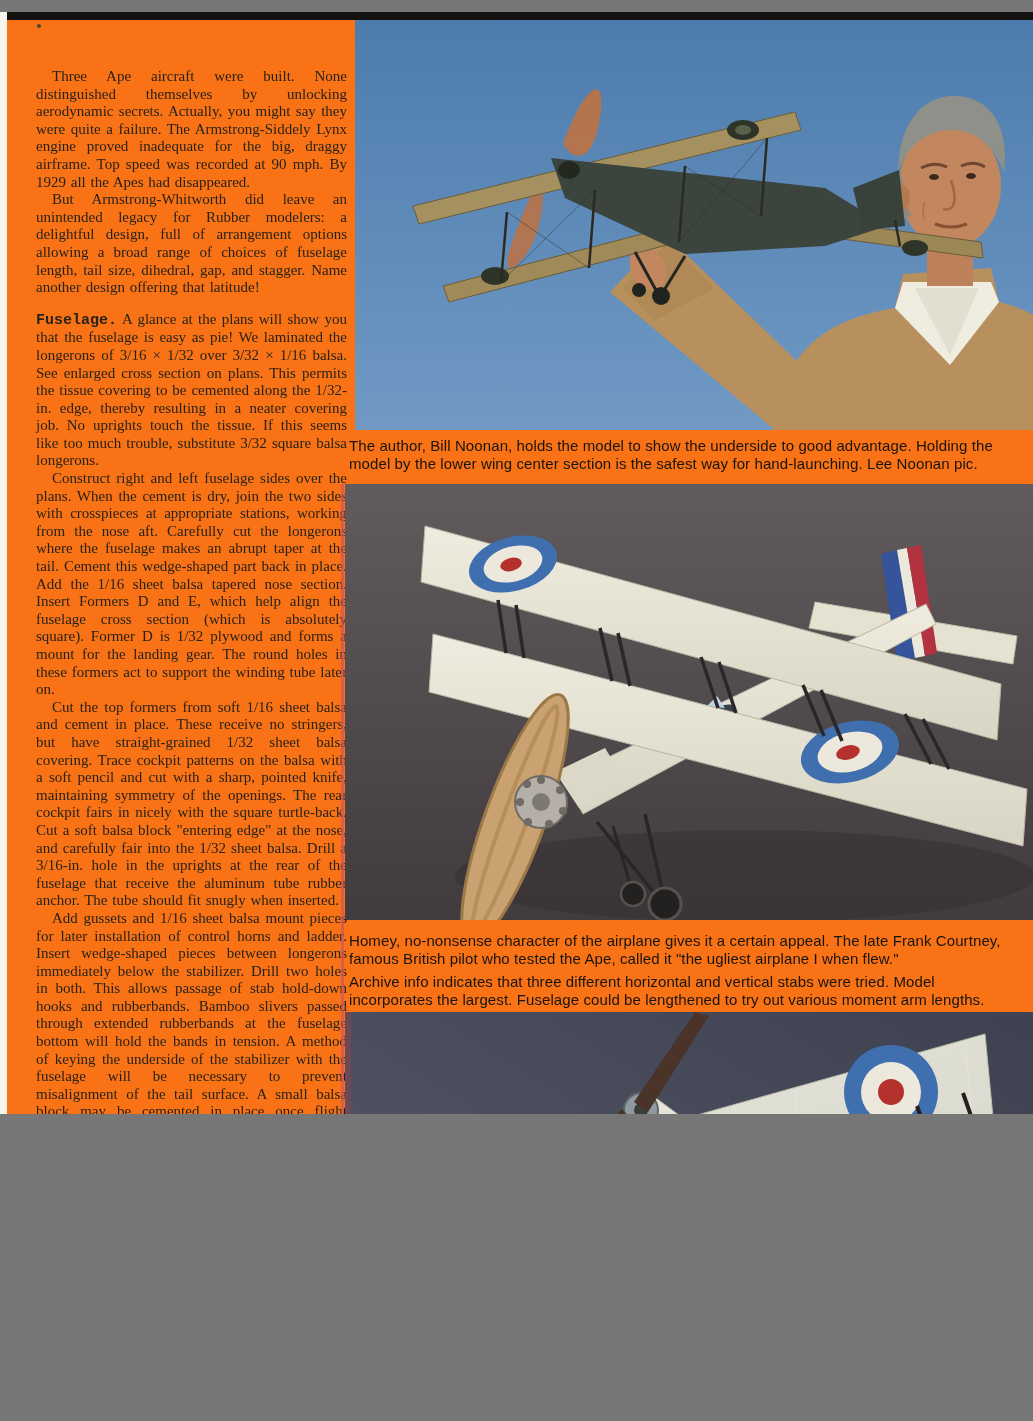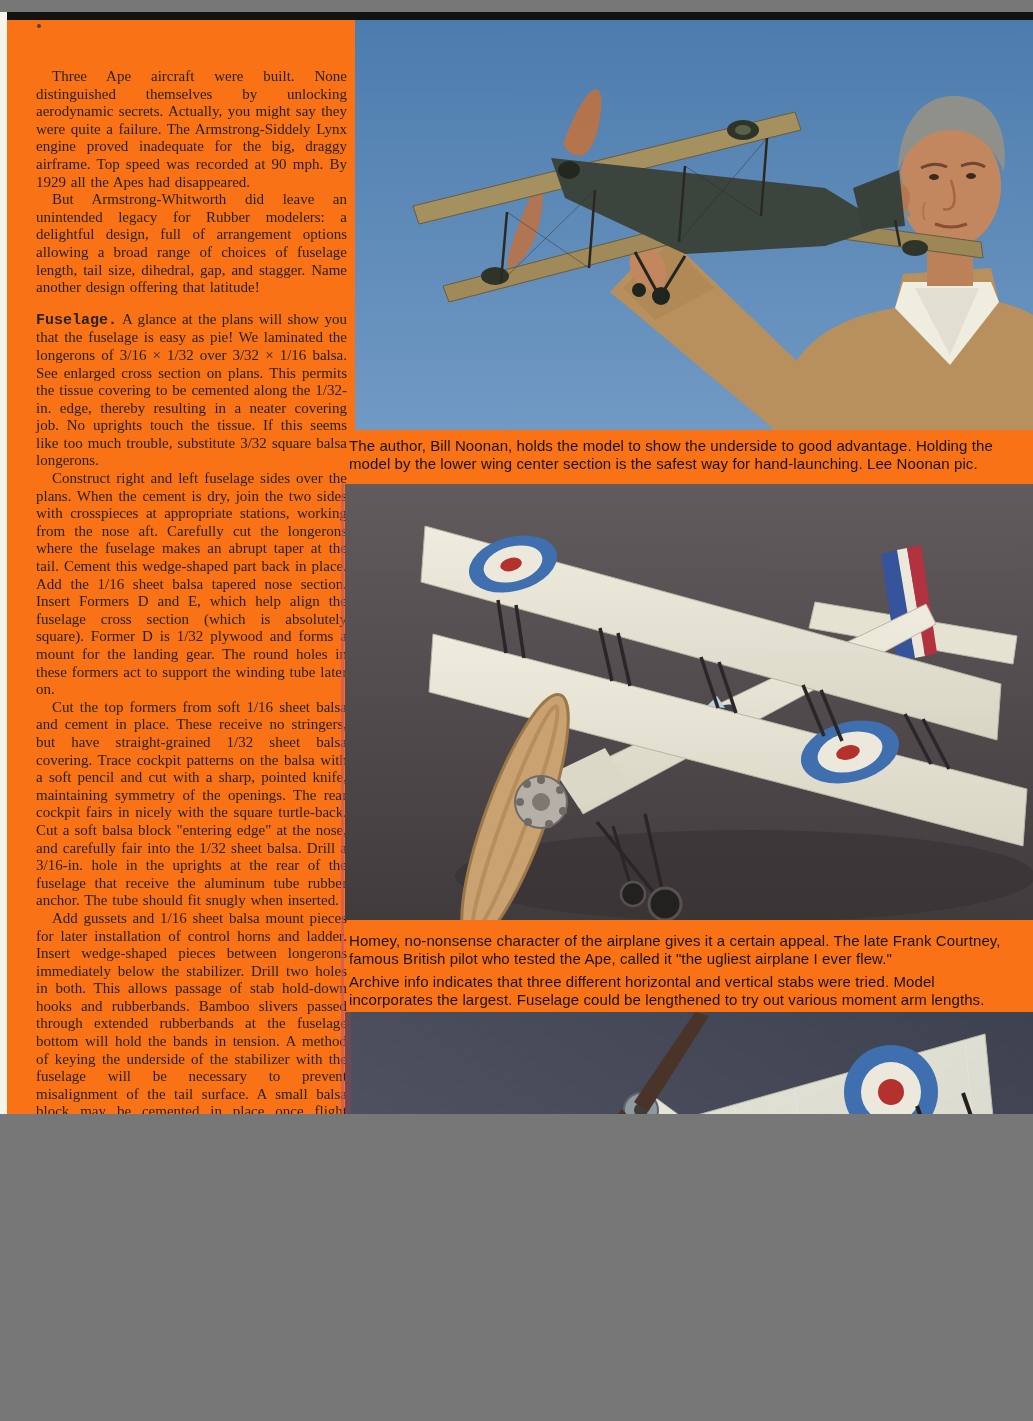--- a/index.html
+++ b/index.html
@@ -200,21 +200,21 @@
           <line x1="252" y1="338" x2="318" y2="420" stroke="#2a2628" stroke-width="3.5"></line>
           <line x1="300" y1="330" x2="320" y2="418" stroke="#2a2628" stroke-width="3.5"></line>
           <line x1="268" y1="342" x2="288" y2="410" stroke="#2a2628" stroke-width="3"></line>
           <circle cx="320" cy="420" r="16" fill="#23211f" stroke="#565250" stroke-width="3"></circle>
           <circle cx="288" cy="410" r="12" fill="#23211f" stroke="#565250" stroke-width="2.5"></circle>
         </g>
       </g>
     </svg>
   </div>
 
-  <div id="caption2" class="caption">Homey, no-nonsense character of the airplane gives it a certain appeal. The late Frank Courtney, famous British pilot who tested the Ape, called it "the ugliest airplane I ever flew."</div>
+  <div id="caption2" class="caption">Homey, no-nonsense character of the airplane gives it a certain appeal. The late Frank Courtney, famous British pilot who tested the Ape, called it "the ugliest airplane I when flew."</div>
   <div id="caption3" class="caption">Archive info indicates that three different horizontal and vertical stabs were tried. Model incorporates the largest. Fuselage could be lengthened to try out various moment arm lengths.</div>
 
   <div id="photo3" class="photo">
     <svg viewBox="0 0 688 421" preserveAspectRatio="none">
       <defs>
         <linearGradient id="bg3" x1="0" y1="1" x2="1" y2="0">
           <stop offset="0" stop-color="#585a68"></stop>
             <stop offset="1" stop-color="#3e4150"></stop>
         </linearGradient>
         <linearGradient id="cream3" x1="0" y1="0" x2="1" y2="1">

